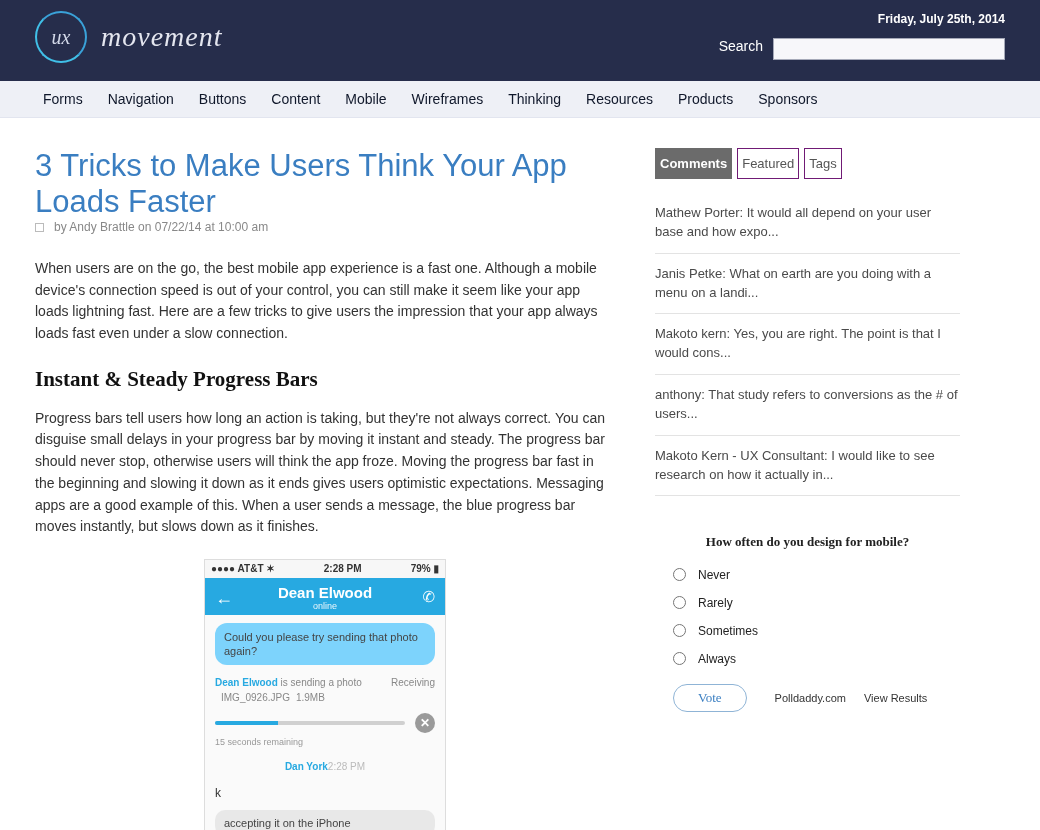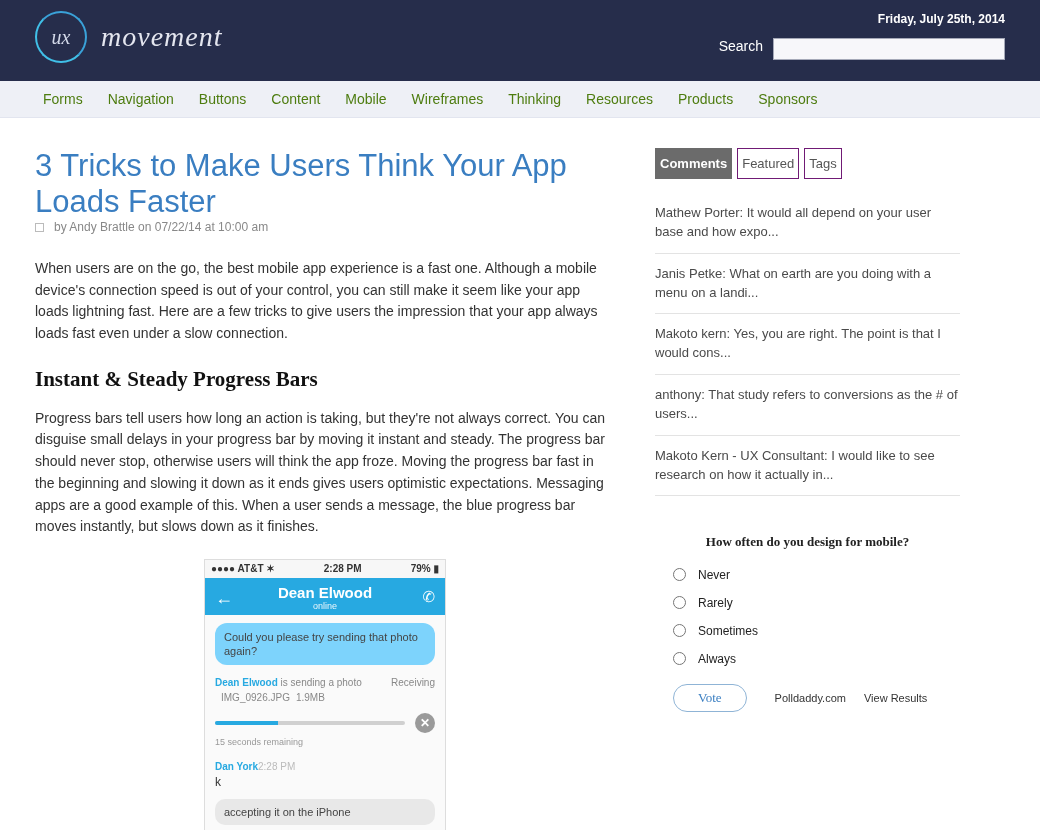--- a/index.html
+++ b/index.html
@@ -8,21 +8,21 @@
 .topbar-inner{max-width:970px;margin:0 auto;position:relative;height:81px}
 .logo{position:absolute;left:0;top:11px;display:flex;align-items:center;gap:14px}
 .logo-circle{width:52px;height:52px;border-radius:50%;border:2px solid;border-color:#3aa2d9 #3aa2d9 #40c0e8 #40c0e8;display:flex;align-items:center;justify-content:center;font-style:italic;font-size:20px;color:#d2d8e8;font-family:Georgia,serif}
 .logo-text{font-family:Georgia,serif;font-style:italic;font-size:28px;color:#e4e6ef;letter-spacing:1px}
 .date-area{position:absolute;right:0;top:12px;font-size:12px;font-weight:bold;color:#fff}
 .search-area{position:absolute;right:0;top:38px;display:flex;align-items:flex-start;gap:10px}
 .search-area label{color:#fff;font-size:14px}
 .search-area input{width:232px;height:22px;border:1px solid #a5a9b8;padding:2px 5px;font-size:13px;background:#f7f7fa;color:#222}
 .navbar{background:#eef0f6;border-bottom:1px solid #e2e5ef}
 .navbar-inner{max-width:970px;margin:0 auto;display:flex;gap:25px;padding:10px 8px}
-.navbar-inner a{color:#4d7c0f;text-decoration:none;font-size:14px}
+.navbar-inner a{color:#0f172a;text-decoration:none;font-size:14px}
 .page{max-width:970px;margin:0 auto;display:flex;gap:40px;padding-top:30px}
 .main{flex:1;min-width:0;max-width:580px}
 .article-title{color:#3a7ec1;font-size:31px;font-family:Arial,sans-serif;font-weight:normal;}
 .meta{color:#888;font-size:12px;margin-bottom:24px;display:flex;align-items:center;gap:10px}
 .meta-icon{display:inline-block;width:9px;height:9px;border:1px solid #bbb;background:#fff}
 .article-p{color:#333;font-size:14px;line-height:1.55;margin-bottom:22px}
 .article-h2{font-family:Georgia,serif;font-weight:bold;font-size:21px;color:#111;margin-bottom:16px}
 .mock-phone{width:240px;margin:18px auto 0;font-family:Helvetica,Arial,sans-serif;box-shadow:0 0 0 1px #ddd}
 .ph-status{background:#f7f7f7;height:18px;display:flex;align-items:center;justify-content:space-between;padding:0 6px;font-size:10px;font-weight:bold;color:#333}
 .ph-header{background:#27a9e1;color:#fff;text-align:center;padding:6px 0 4px;position:relative}
@@ -35,21 +35,21 @@
 .ph-send-row{display:flex;justify-content:space-between;font-size:10px;color:#888;margin-bottom:3px}
 .ph-send-row .sender{color:#27a9e1;font-weight:bold}
 .ph-file{font-weight:bold;font-size:11px;color:#111}
 .ph-file span{color:#888;font-weight:normal;margin-left:6px;font-size:10px}
 .ph-progress-wrap{display:flex;align-items:center;gap:10px;margin:10px 0 4px}
 .ph-progress{flex:1;height:4px;background:#d0d0d0;border-radius:2px;overflow:hidden}
 .ph-progress-fill{height:100%;width:33%;background:#27a9e1}
 .ph-cancel{width:20px;height:20px;border-radius:50%;background:#9a9a9a;color:#fff;display:flex;align-items:center;justify-content:center;font-size:12px;font-weight:bold}
 .ph-remaining{font-size:9px;color:#999;margin-bottom:14px}
 .ph-reply{margin-top:10px}
-.ph-reply-hdr{display:flex;justify-content:flex-start;font-size:10px;margin-bottom:3px}
+.ph-reply-hdr{display:flex;justify-content:center;font-size:10px;margin-bottom:14px}
 .ph-reply-hdr .sender{color:#27a9e1;font-weight:bold}
 .ph-reply-hdr .time{color:#bbb}
 .ph-k{font-size:12px;color:#333;margin-bottom:10px}
 .ph-bubble{background:#e8e8e8;border-radius:10px;padding:7px 9px;color:#444}
 .sidebar{width:305px;flex-shrink:0}
 .tabs{display:flex;gap:5px;margin-bottom:14px}
 .tab{border:1px solid #701a75;padding:7px 4px;font-size:13px;color:#555;background:#fff;cursor:pointer}
 .tab.active{background:#6b6b6b;color:#fff;border-color:#6b6b6b;font-weight:bold}
 .comment-item{border-bottom:1px solid #e3e3e3;padding:11px 0;font-size:13px;color:#4a4a4a;line-height:1.45}
 .poll{margin-top:38px;font-family:Georgia,serif}

